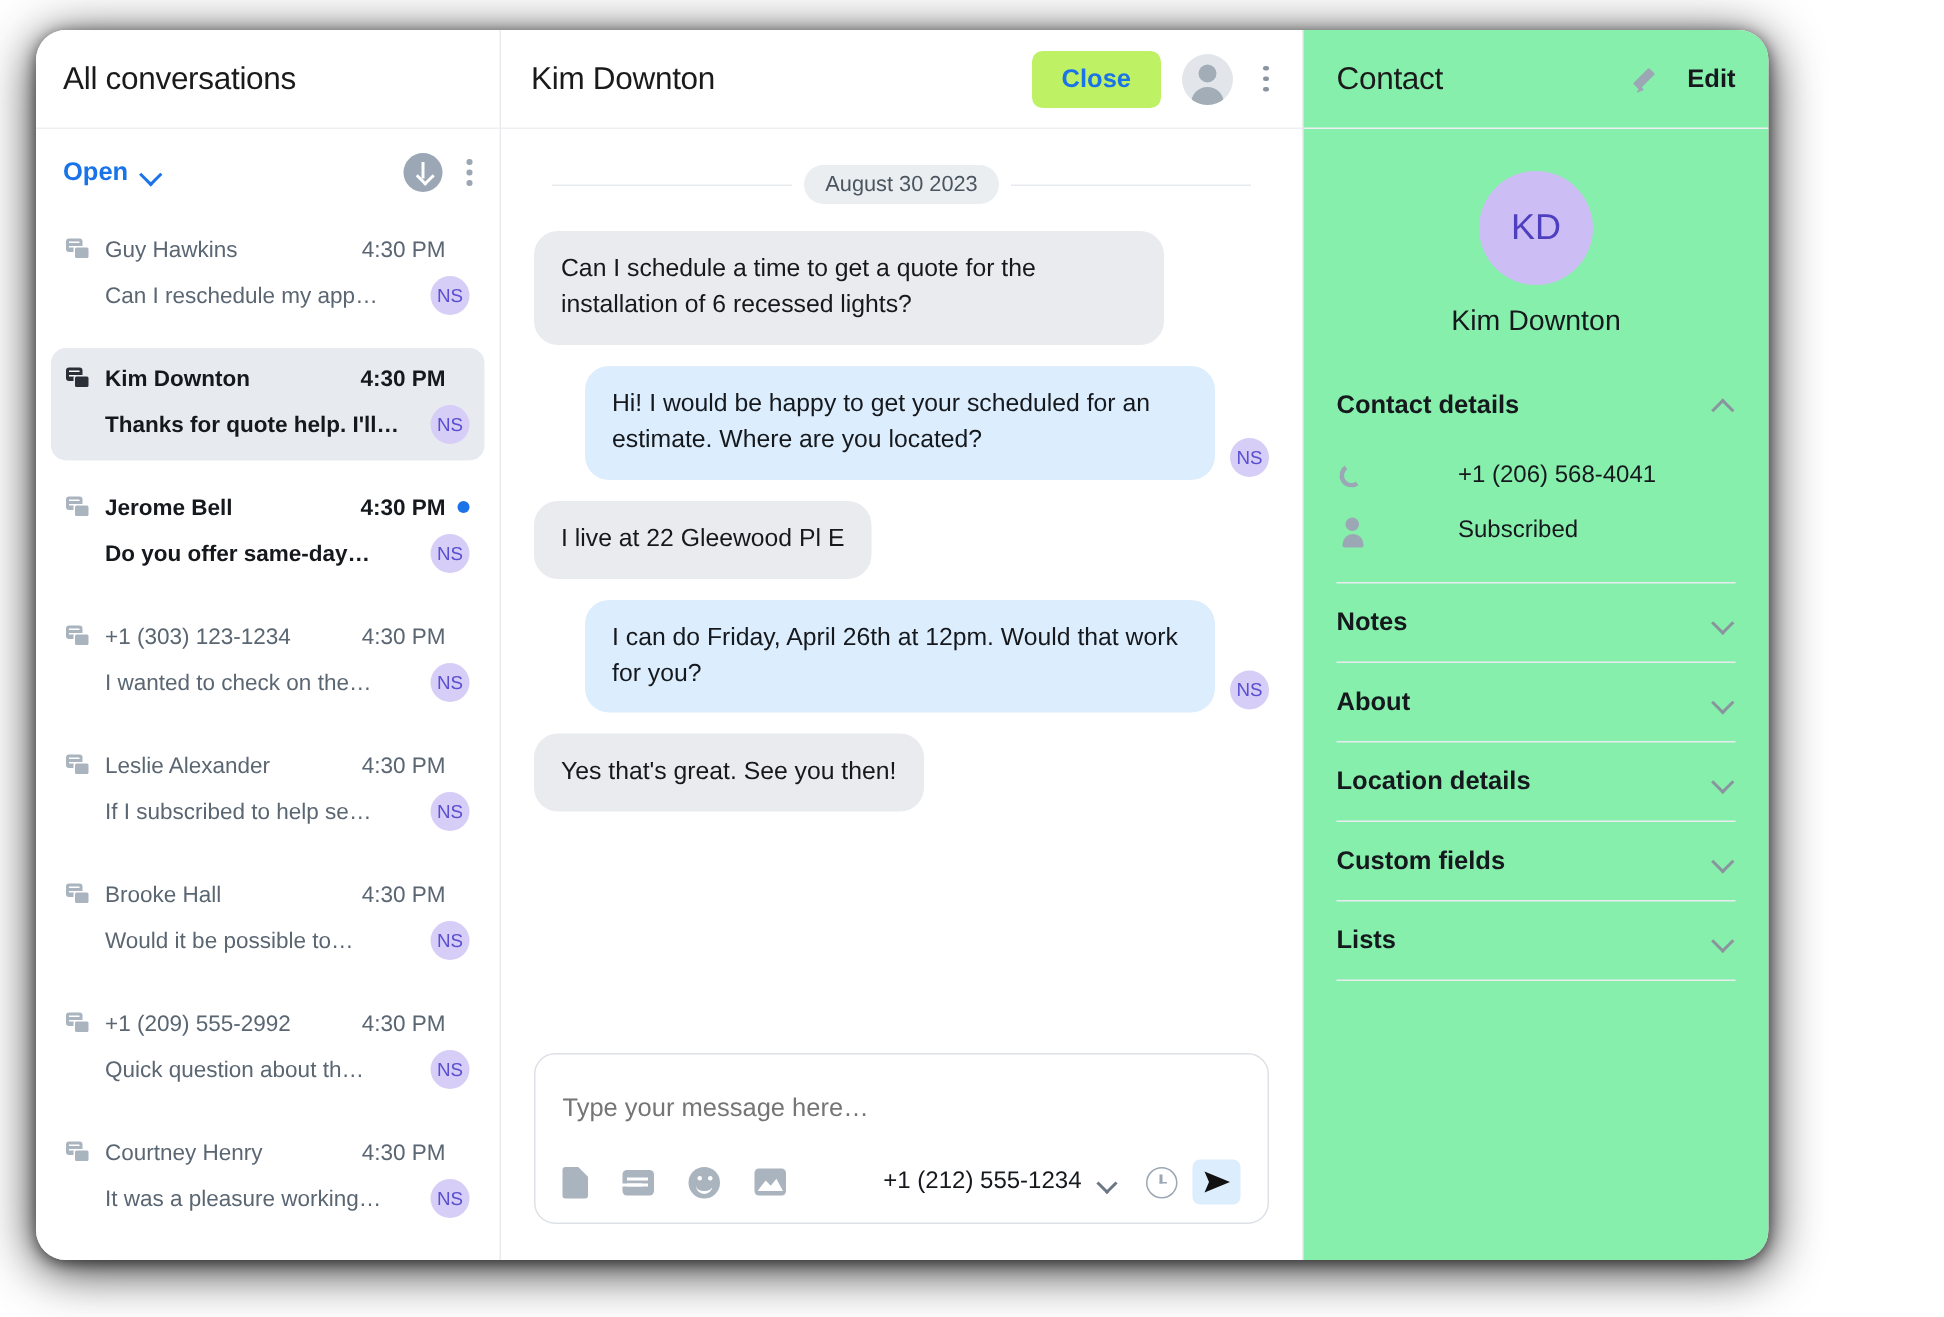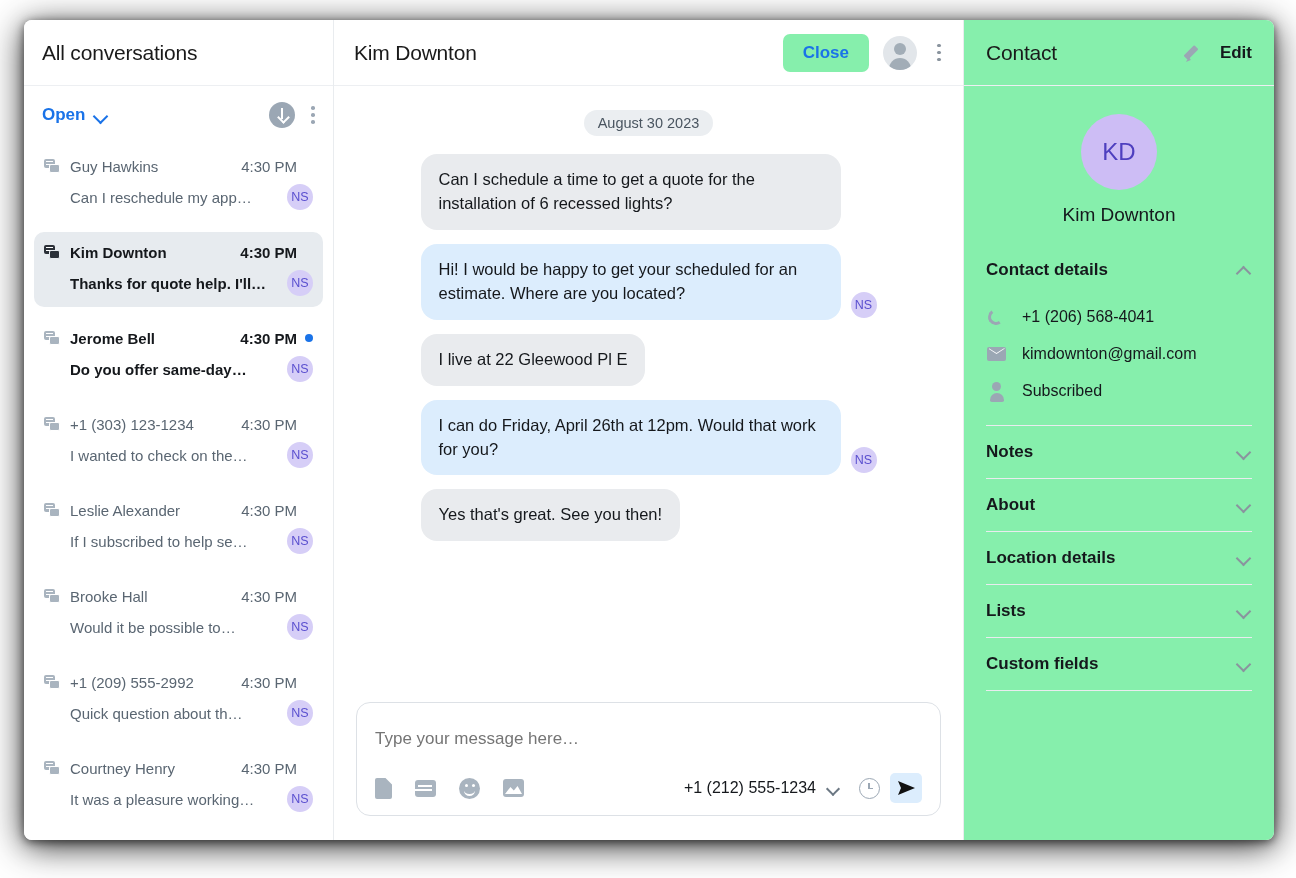--- a/index.html
+++ b/index.html
@@ -5,23 +5,23 @@
   * { box-sizing: border-box; margin: 0; padding: 0; }
   html, body {
     width: 1296px; height: 878px;
     background: #ffffff;
     font-family: "Liberation Sans", sans-serif;
     overflow: hidden;
   }
   #app-window {
     position: absolute;
     left: 24px; top: 20px;
-    width: 1250px; height: 820px;
+    width: 1155px; height: 820px;
     background: #ffffff;
-    border-radius: 8px;
+    border-radius: 20px;
     box-shadow: 0 6px 34px rgba(0,0,0,0.85), 0 2px 10px rgba(0,0,0,0.55);
     display: flex;
     overflow: hidden;
   }
 
   
   #left-panel {
     width: 310px; height: 100%;
     border-right: 1px solid #E9ECEF;
     display: flex; flex-direction: column;
@@ -132,21 +132,21 @@
     background: #fff;
   }
   .center-header {
     height: 66px; flex: 0 0 66px;
     display: flex; align-items: center;
     padding: 0 22px 0 20px;
     border-bottom: 1px solid #EDEFF2;
   }
   .center-header .title { font-size: 21px; color: #1A1A1A; flex: 1; letter-spacing: -0.2px; }
   .close-btn {
-    background: #86efac; color: #1A73E8;
+    background: #bef264; color: #1A73E8;
     border: none; border-radius: 7px;
     font-size: 17px; font-weight: bold;
     padding: 9px 20px; cursor: pointer;
     font-family: "Liberation Sans", sans-serif;
     margin-right: 14px;
   }
   .person-avatar {
     width: 34px; height: 34px; border-radius: 50%;
     background: #E2E6EA; position: relative; overflow: hidden;
     margin-right: 20px; cursor: pointer; flex: 0 0 34px;
@@ -156,21 +156,21 @@
     width: 12px; height: 12px; border-radius: 50%; background: #A2ADB7;
   }
   .person-avatar::after {
     content: ""; position: absolute; left: 6px; top: 22px;
     width: 22px; height: 16px; border-radius: 11px 11px 0 0; background: #A2ADB7;
   }
 
   .thread {
     flex: 1; overflow: hidden;
     padding: 24px 22px 4px 22px;
-    display: flex; flex-direction: column; align-items: center;
+    display: flex; flex-direction: column;
   }
   .date-sep {
     display: flex; align-items: center; gap: 0;
     margin-bottom: 18px; padding: 0 12px;
   }
   .date-sep .line { flex: 1; height: 1px; background: #E7EAEE; }
   .date-sep .chip {
     background: #EBEEF1; color: #4A5560;
     font-size: 14.5px; padding: 5px 14px; border-radius: 14px;
     margin: 0 8px;
@@ -273,21 +273,21 @@
   .acc-title { flex: 1; font-size: 17px; font-weight: bold; color: #15181C; }
   .chev { width: 15px; height: 10px; position: relative; }
   .chev::before {
     content:""; position:absolute; left:1px; top:0;
     width:9px; height:9px;
     border-right: 2.2px solid #8A949E; border-bottom: 2.2px solid #8A949E;
     transform: rotate(45deg);
   }
   .chev.up::before { transform: rotate(-135deg); top: 3px; }
   .acc-body { padding: 2px 0 16px 0; }
-  .detail-row { display: flex; align-items: center; height: 37px; }
+  .detail-row { display: flex; align-items: center; height: 37px; gap: 45px; }
   .detail-icon { width: 22px; flex: 0 0 22px; margin-right: 14px; position: relative; height:20px; }
   .ic-phone {
     width:16px; height:16px; position:absolute; left:2px; top:2px;
     border: 3.2px solid #9BA7B4; border-radius: 18px 3px 18px 18px;
     border-right-color: transparent; border-top-color: transparent;
     transform: rotate(10deg);
   }
   .ic-mail {
     width:19px; height:14px; position:absolute; left:1px; top:3px;
     background:#9BA7B4; border-radius:2px;
@@ -536,26 +536,20 @@
             <span class="chev up"></span>
           </div>
           <div class="acc-body">
             <div class="detail-row">
               <span class="detail-icon">
                 <i class="ic-phone"></i>
               </span>
               <span class="detail-text">+1 (206) 568-4041</span>
             </div>
             <div class="detail-row">
-              <span class="detail-icon">
-                <i class="ic-mail"></i>
-              </span>
-              <span class="detail-text">kimdownton@gmail.com</span>
-            </div>
-            <div class="detail-row">
               <span class="detail-icon"><i class="ic-person"></i></span>
               <span class="detail-text">Subscribed</span>
             </div>
           </div>
         </div>
         <div class="acc-section">
           <div class="acc-head">
             <span class="acc-title">Notes</span>
             <span class="chev"></span>
           </div>
@@ -567,26 +561,26 @@
           </div>
         </div>
         <div class="acc-section">
           <div class="acc-head">
             <span class="acc-title">Location details</span>
             <span class="chev"></span>
           </div>
         </div>
         <div class="acc-section">
           <div class="acc-head">
+            <span class="acc-title">Custom fields</span>
+            <span class="chev"></span>
+          </div>
+        </div>
+        <div class="acc-section">
+          <div class="acc-head">
             <span class="acc-title">Lists</span>
             <span class="chev"></span>
           </div>
         </div>
-        <div class="acc-section">
-          <div class="acc-head">
-            <span class="acc-title">Custom fields</span>
-            <span class="chev"></span>
-          </div>
-        </div>
       </div>
   </div>
 
 </div>
 
 </body></html>

